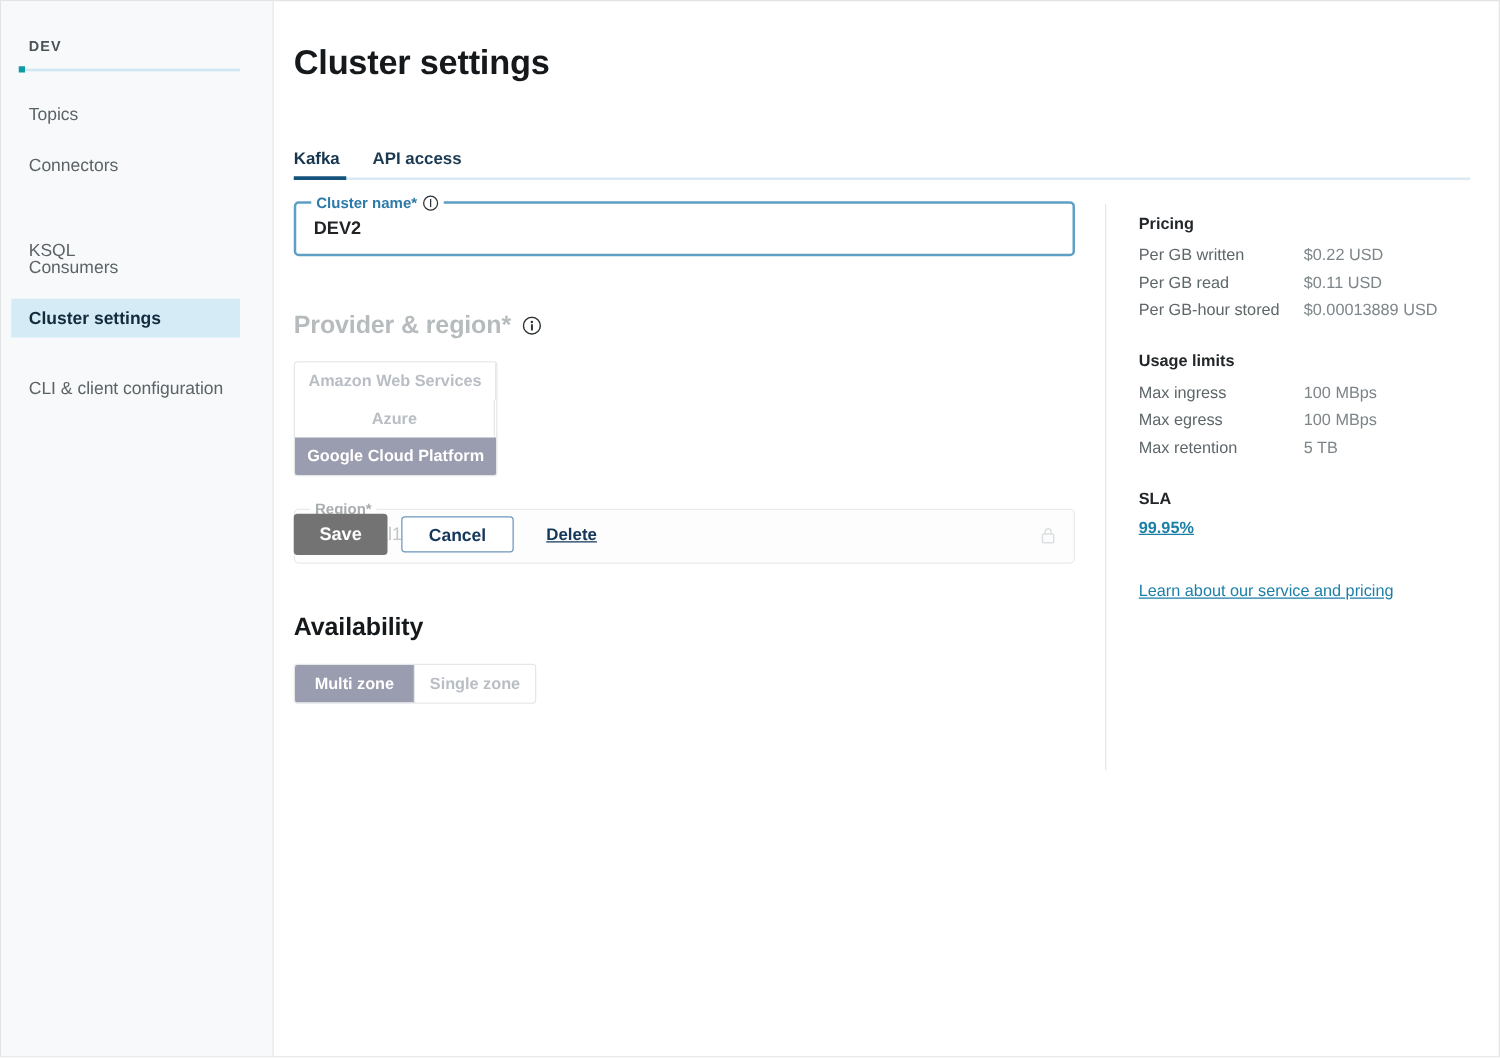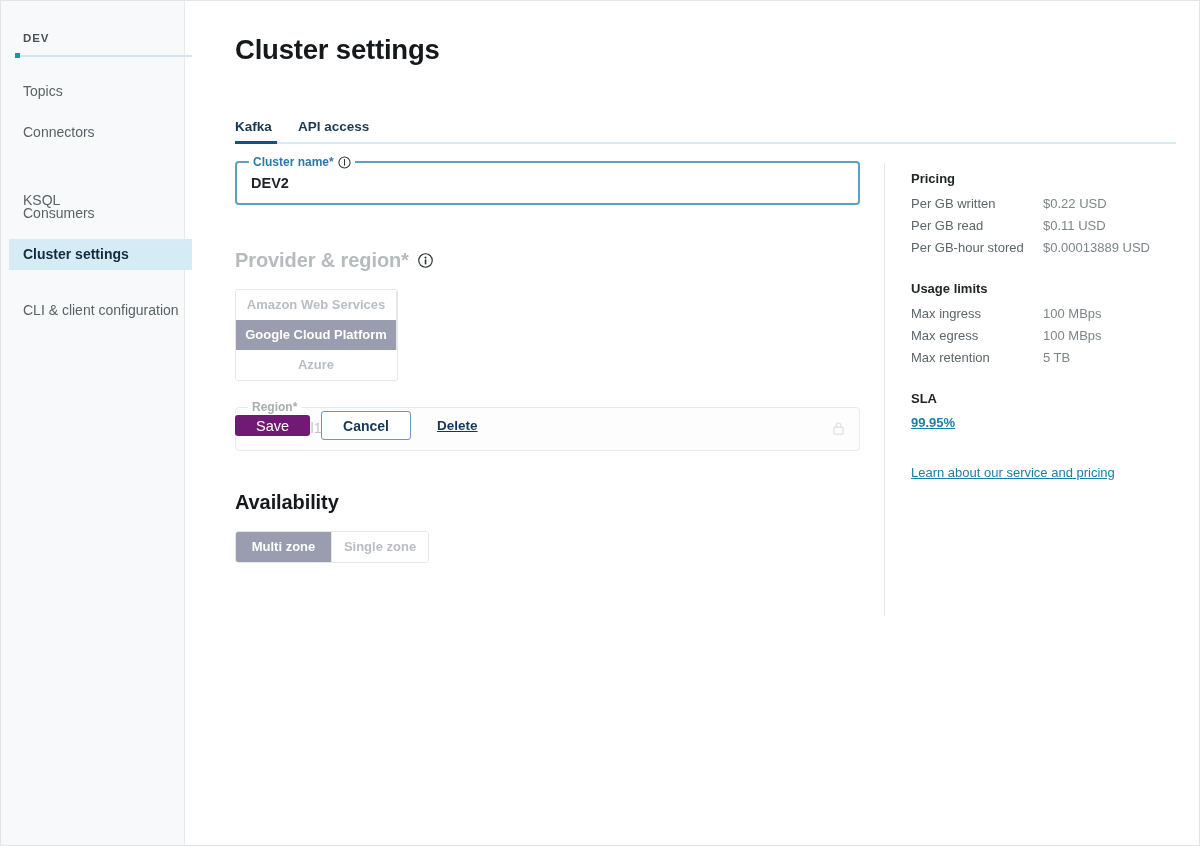--- a/index.html
+++ b/index.html
@@ -20,21 +20,21 @@
     border: 1px solid #e2e4e6;
     box-sizing: border-box;
     overflow: hidden;
   }
 
   
   #sidebar {
     position: absolute;
     left: 0;
     top: 0;
-    width: 184px;
+    width: 218px;
     height: 100%;
     background: #f7f9fa;
     border-right: 1px solid #e6eaec;
     box-sizing: border-box;
   }
   #env-label {
     position: absolute;
     left: 22px;
     top: 31px;
     font-size: 11.5px;
@@ -247,25 +247,25 @@
   
   #actions {
     position: absolute;
     left: 29px;
     top: 410px;
     display: flex;
     align-items: center;
   }
   #save-btn {
     width: 75px;
-    height: 21px;
-    background: #701a75;
+    height: 33px;
+    background: #737373;
     color: #ffffff;
     font-size: 14.5px;
-    font-weight: normal;
+    font-weight: bold;
     border: none;
     border-radius: 3px;
     cursor: pointer;
     font-family: inherit;
   }
   #cancel-btn {
     margin-left: 11px;
     width: 90px;
     height: 29px;
     background: #ffffff;
@@ -386,22 +386,22 @@
         <span>Provider &amp; region*</span>
         <svg class="info-icon" style="width:15px;height:15px;" viewBox="0 0 14 14">
           <circle cx="7" cy="7" r="6.3" fill="none" stroke="#2f3437" stroke-width="1.1"></circle>
           <circle cx="7" cy="4.3" r="0.95" fill="#2f3437"></circle>
           <rect x="6.3" y="6" width="1.5" height="4.6" fill="#2f3437"></rect>
         </svg>
       </div>
 
       <div class="segmented" style="margin-top:17px;flex-direction:column;" id="provider-segmented">
           <div class="seg" style="width: 161px;">Amazon Web Services</div>
+          <div class="seg" style="width: 160px;">Azure</div>
           <div class="seg selected" style="width: 161px;">Google Cloud Platform</div>
-          <div class="seg" style="width: 160px;">Azure</div>
         </div>
 
       
       <div class="field disabled" style="margin-top:26px;">
         <div class="notch-label">Region*</div>
         <div class="value">us-central1</div>
         <svg class="lock" width="13" height="15" viewBox="0 0 13 15">
           <rect x="2" y="6.2" width="9" height="7" rx="1" fill="none" stroke="#dcdfe1" stroke-width="1.2"></rect>
           <path d="M4.2 6.2 V4.3 a2.3 2.3 0 0 1 4.6 0 V6.2" fill="none" stroke="#dcdfe1" stroke-width="1.2"></path>
         </svg>

